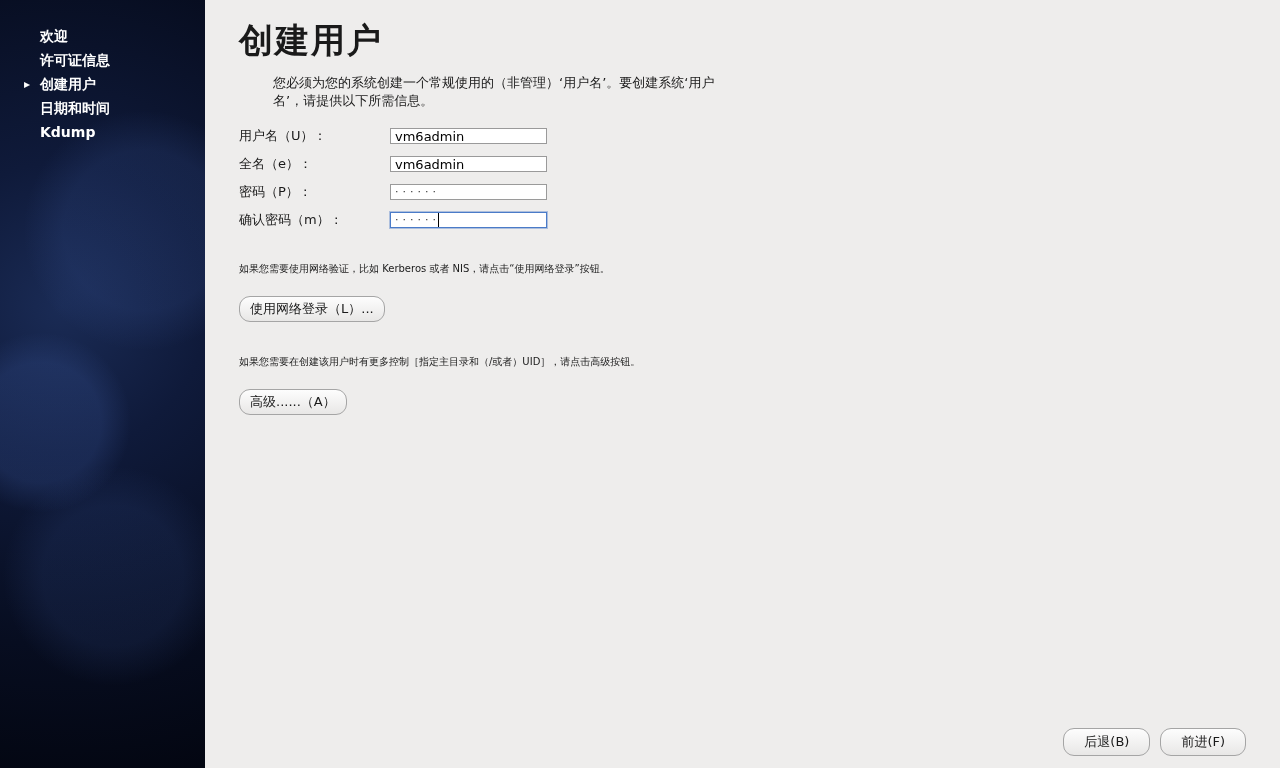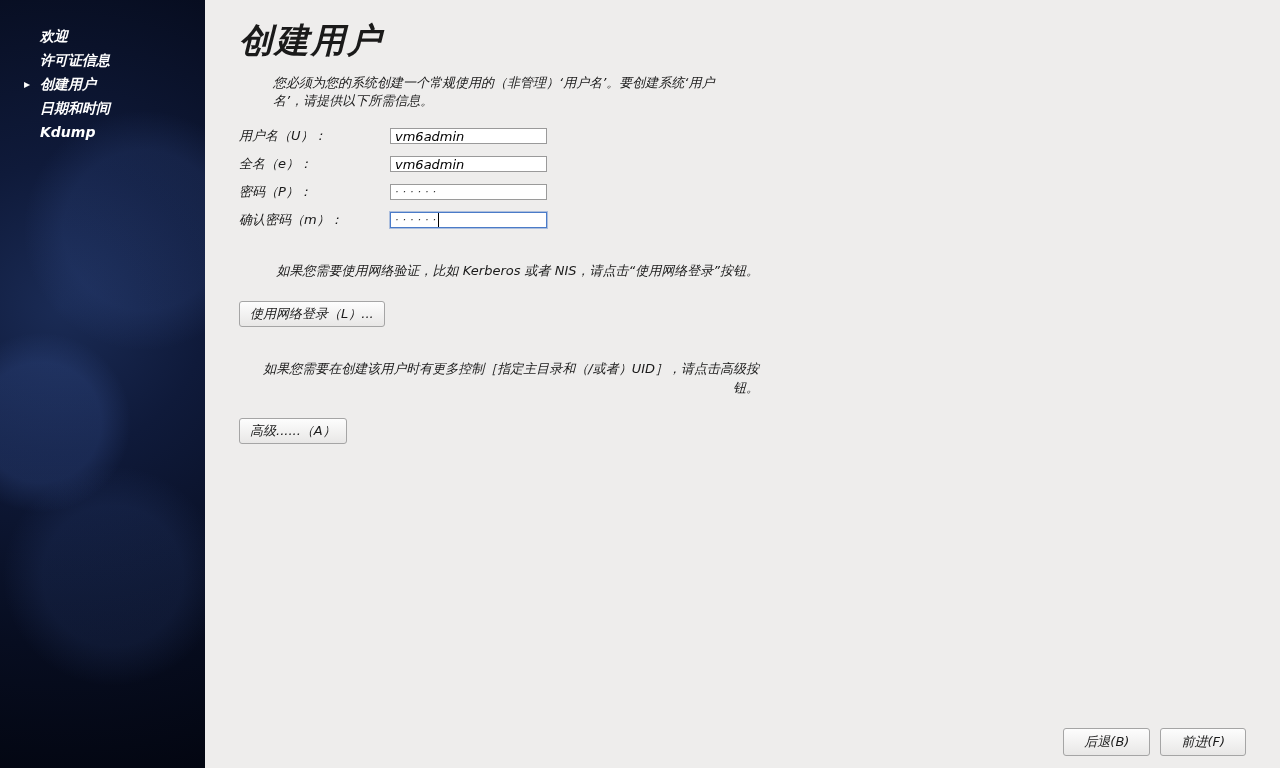--- a/index.html
+++ b/index.html
@@ -1,15 +1,15 @@
 <!DOCTYPE html>
 <html><head>
 <meta charset="utf-8">
 <style>
-  * { box-sizing: border-box; margin: 0; padding: 0; font-style: italic; }
+  * { box-sizing: border-box; margin: 0; padding: 0; }
   html, body { width: 1280px; height: 768px; overflow: hidden; font-family: "DejaVu Sans", "Liberation Sans", sans-serif; }
   body { display: flex; background: #eeedec; }
   
   .sidebar {
     width: 205px;
     height: 768px;
     background: radial-gradient(circle at 30% 40%, #1a2b55 0%, #0f1a3a 30%, #070d20 70%, #030611 100%);
     padding-top: 24px;
     position: relative;
     flex-shrink: 0;
@@ -86,31 +86,30 @@
     box-shadow: 0 0 0 1px rgba(74,123,200,0.4);
   }
   .pw-dots {
     letter-spacing: 4px;
     font-size: 11px;
     color: #333;
     display: inline-block;
     line-height: 20px;
   }
   .note {
-    font-size: 13px;
+    font-size: 10px;
     margin: 32px 0 20px 0;
     max-width: 520px;
     line-height: 1.5;
-    text-align: right;
   }
   .btn {
     display: inline-block;
     border: 1px solid #a5a5a5;
     background: linear-gradient(#fdfdfd, #e8e7e6);
-    border-radius: 3px;
+    border-radius: 11px;
     padding: 3px 10px;
     font-size: 13px;
     font-family: inherit;
     cursor: pointer;
     color: #1a1a1a;
   }
   
   .footer {
     position: absolute;
     right: 34px;

